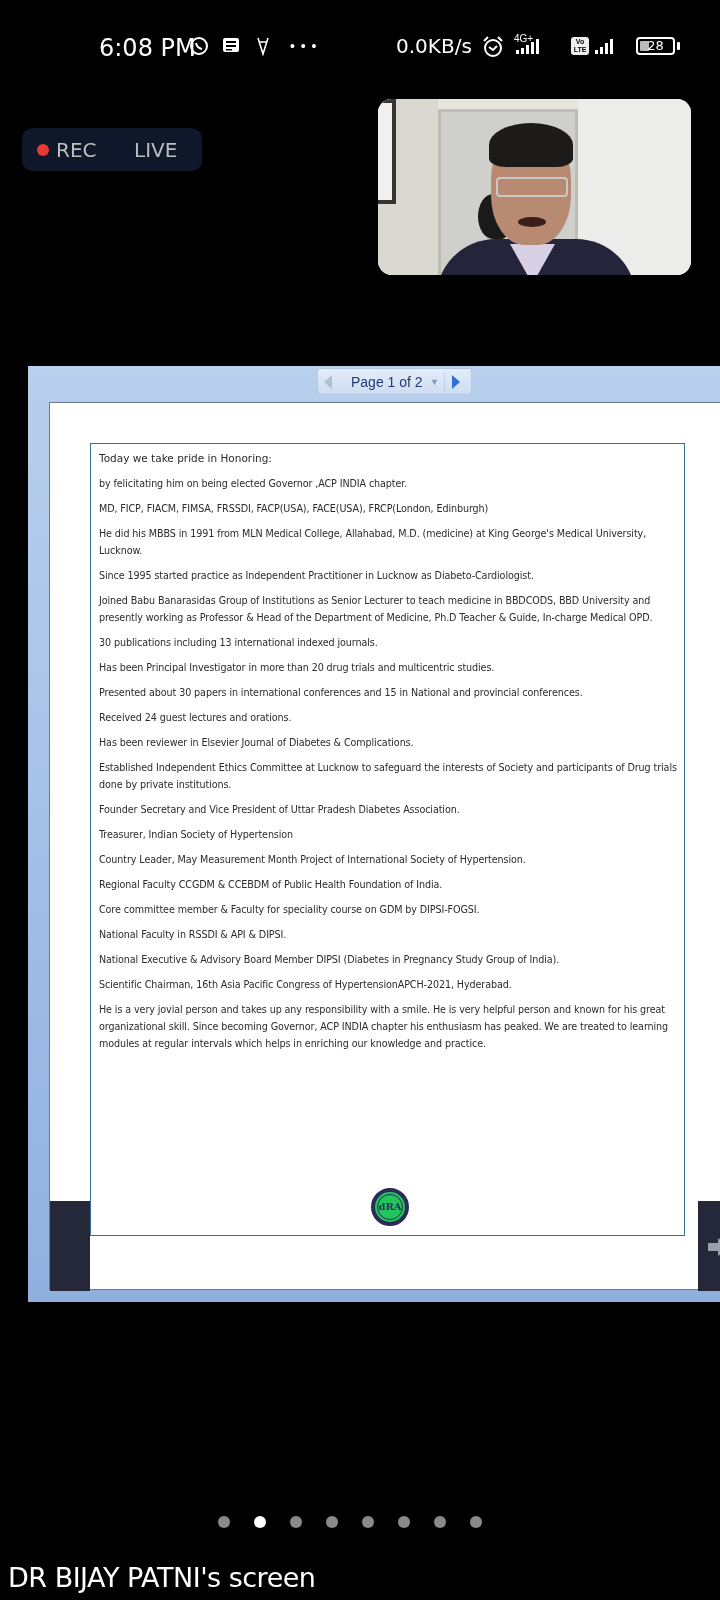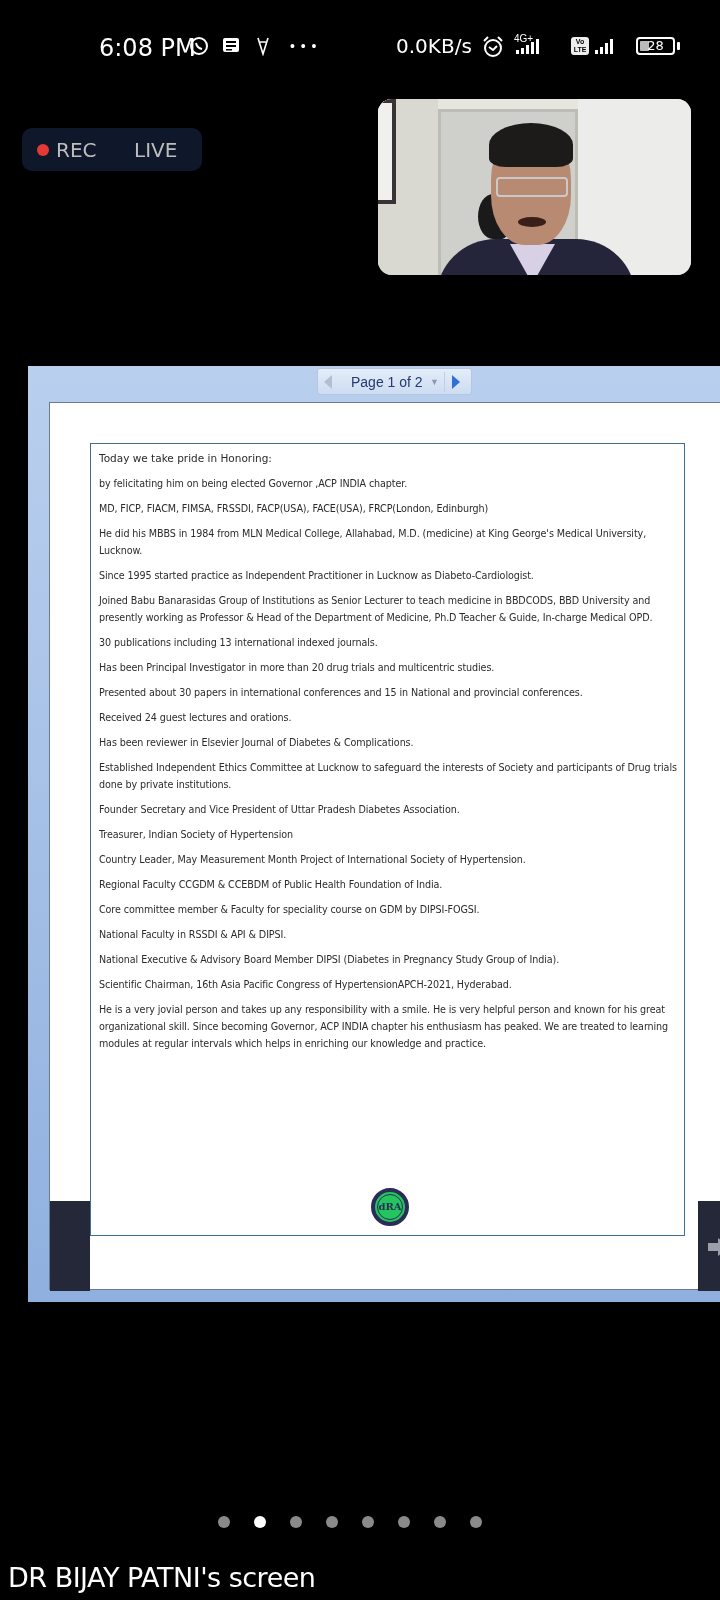--- a/index.html
+++ b/index.html
@@ -166,21 +166,21 @@
       <div class="shaft"></div>
         <div class="head"></div>
     </div>
 
     <div class="doc-page">
       <div class="doc-text" id="doc-text">
         <div class="doc-intro">Today we take pride in Honoring:</div>
         <div id="doc-lines">
             <div class="doc-line">by felicitating him on being elected Governor ,ACP INDIA chapter.</div>
             <div class="doc-line">MD, FICP, FIACM, FIMSA, FRSSDI, FACP(USA), FACE(USA), FRCP(London, Edinburgh)</div>
-            <div class="doc-line">He did his MBBS in 1984 from MLN Medical College, Allahabad, M.D. (medicine) at King George's Medical University, Lucknow.</div>
+            <div class="doc-line">He did his MBBS in 1991 from MLN Medical College, Allahabad, M.D. (medicine) at King George's Medical University, Lucknow.</div>
             <div class="doc-line">Since 1995 started practice as Independent Practitioner in Lucknow as Diabeto-Cardiologist.</div>
             <div class="doc-line">Joined Babu Banarasidas Group of Institutions as Senior Lecturer to teach medicine in BBDCODS, BBD University and presently working as Professor &amp; Head of the Department of Medicine, Ph.D Teacher &amp; Guide, In-charge Medical OPD.</div>
             <div class="doc-line">30 publications including 13 international indexed journals.</div>
             <div class="doc-line">Has been Principal Investigator in more than 20 drug trials and multicentric studies.</div>
             <div class="doc-line">Presented about 30 papers in international conferences and 15 in National and provincial conferences.</div>
             <div class="doc-line">Received 24 guest lectures and orations.</div>
             <div class="doc-line">Has been reviewer in Elsevier Journal of Diabetes &amp; Complications.</div>
             <div class="doc-line">Established Independent Ethics Committee at Lucknow to safeguard the interests of Society and participants of Drug trials done by private institutions.</div>
             <div class="doc-line">Founder Secretary and Vice President of Uttar Pradesh Diabetes Association.</div>
             <div class="doc-line">Treasurer, Indian Society of Hypertension</div>

